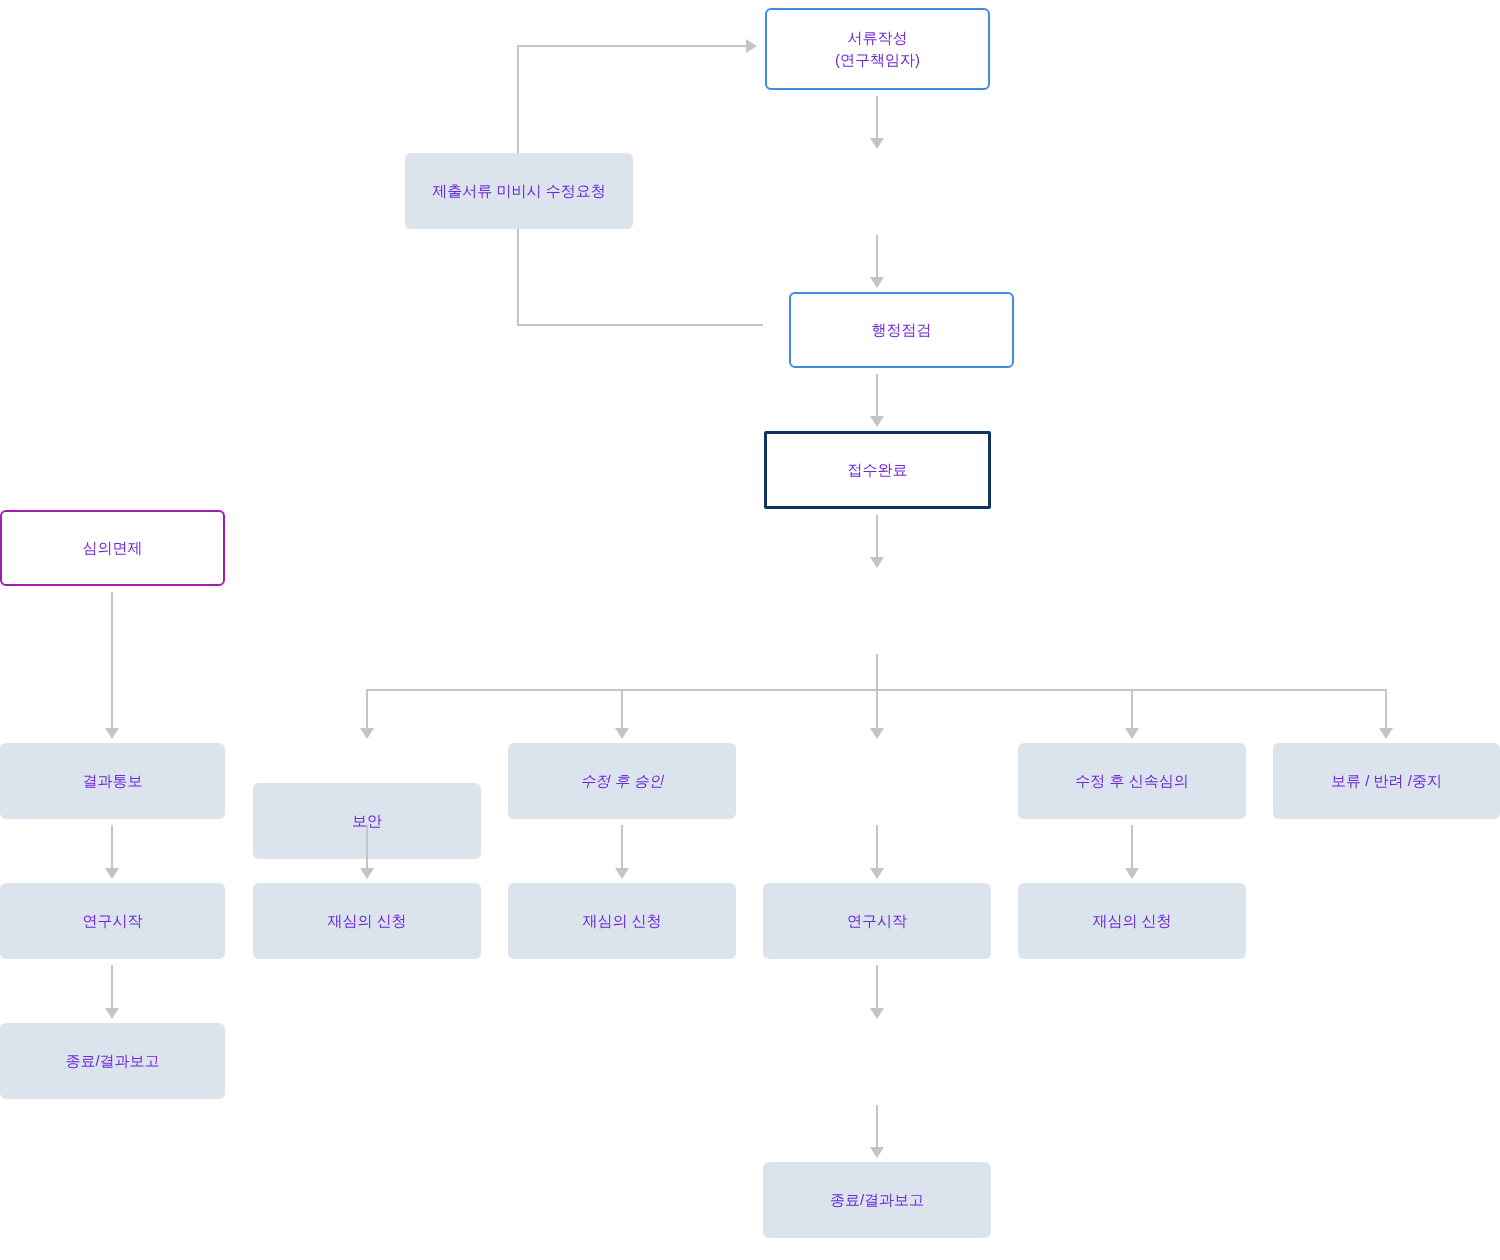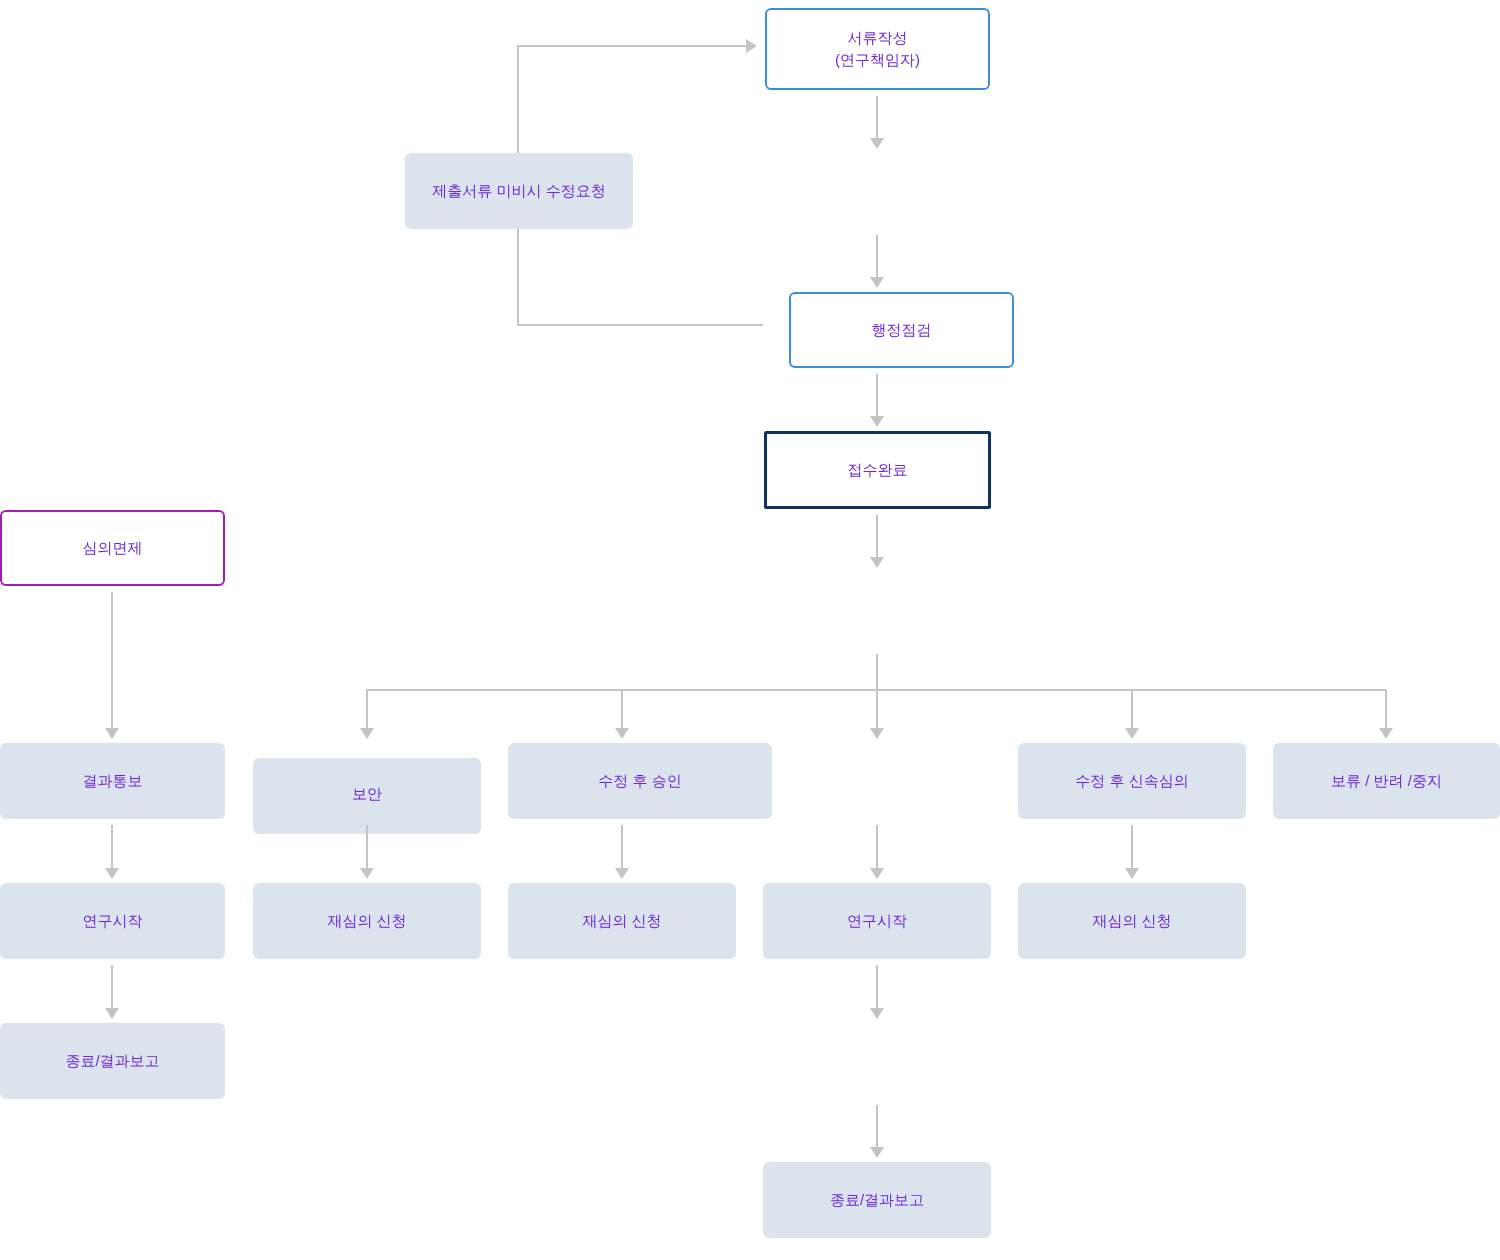--- a/index.html
+++ b/index.html
@@ -70,22 +70,22 @@
 <body>
 
 <div id="canvas">
     <div class="node outline-blue" style="left: 765px; top: 8px; width: 225px; height: 82px;">서류작성
 (연구책임자)</div>
     <div class="node fill-gray" style="left: 405px; top: 153px; width: 228px; height: 76px;">제출서류 미비시 수정요청</div>
     <div class="node outline-blue" style="left: 765px; top: 292px; width: 225px; height: 76px; margin-left: 24px;">행정점검</div>
     <div class="node outline-navy" style="left: 764px; top: 431px; width: 227px; height: 78px;">접수완료</div>
     <div class="node outline-teal" style="left: 0px; top: 510px; width: 225px; height: 76px;">심의면제</div>
     <div class="node fill-gray" style="left: 0px; top: 743px; width: 225px; height: 76px;">결과통보</div>
-    <div class="node fill-gray" style="left: 253px; top: 758px; width: 228px; height: 76px; font-family: Liberation Mono, monospace;">보안</div>
-    <div class="node fill-gray" style="left: 508px; top: 743px; width: 264px; height: 76px;">수정 후 승인</div>
+    <div class="node fill-gray" style="left: 253px; top: 783px; width: 228px; height: 76px;">보안</div>
+    <div class="node fill-gray" style="left: 508px; top: 743px; width: 228px; height: 76px; font-style: italic;">수정 후 승인</div>
     <div class="node fill-gray" style="left: 1018px; top: 743px; width: 228px; height: 76px;">수정 후 신속심의</div>
     <div class="node fill-gray" style="left: 1273px; top: 743px; width: 227px; height: 76px;">보류 / 반려 /중지</div>
     <div class="node fill-gray" style="left: 0px; top: 883px; width: 225px; height: 76px;">연구시작</div>
     <div class="node fill-gray" style="left: 253px; top: 883px; width: 228px; height: 76px;">재심의 신청</div>
     <div class="node fill-gray" style="left: 508px; top: 883px; width: 228px; height: 76px;">재심의 신청</div>
     <div class="node fill-gray" style="left: 763px; top: 883px; width: 228px; height: 76px;">연구시작</div>
     <div class="node fill-gray" style="left: 1018px; top: 883px; width: 228px; height: 76px;">재심의 신청</div>
     <div class="node fill-gray" style="left: 0px; top: 1023px; width: 225px; height: 76px;">종료/결과보고</div>
     <div class="node fill-gray" style="left: 763px; top: 1162px; width: 228px; height: 76px;">종료/결과보고</div>
     <div class="conn v" style="left: 876px; top: 96px; height: 44px;"></div>

